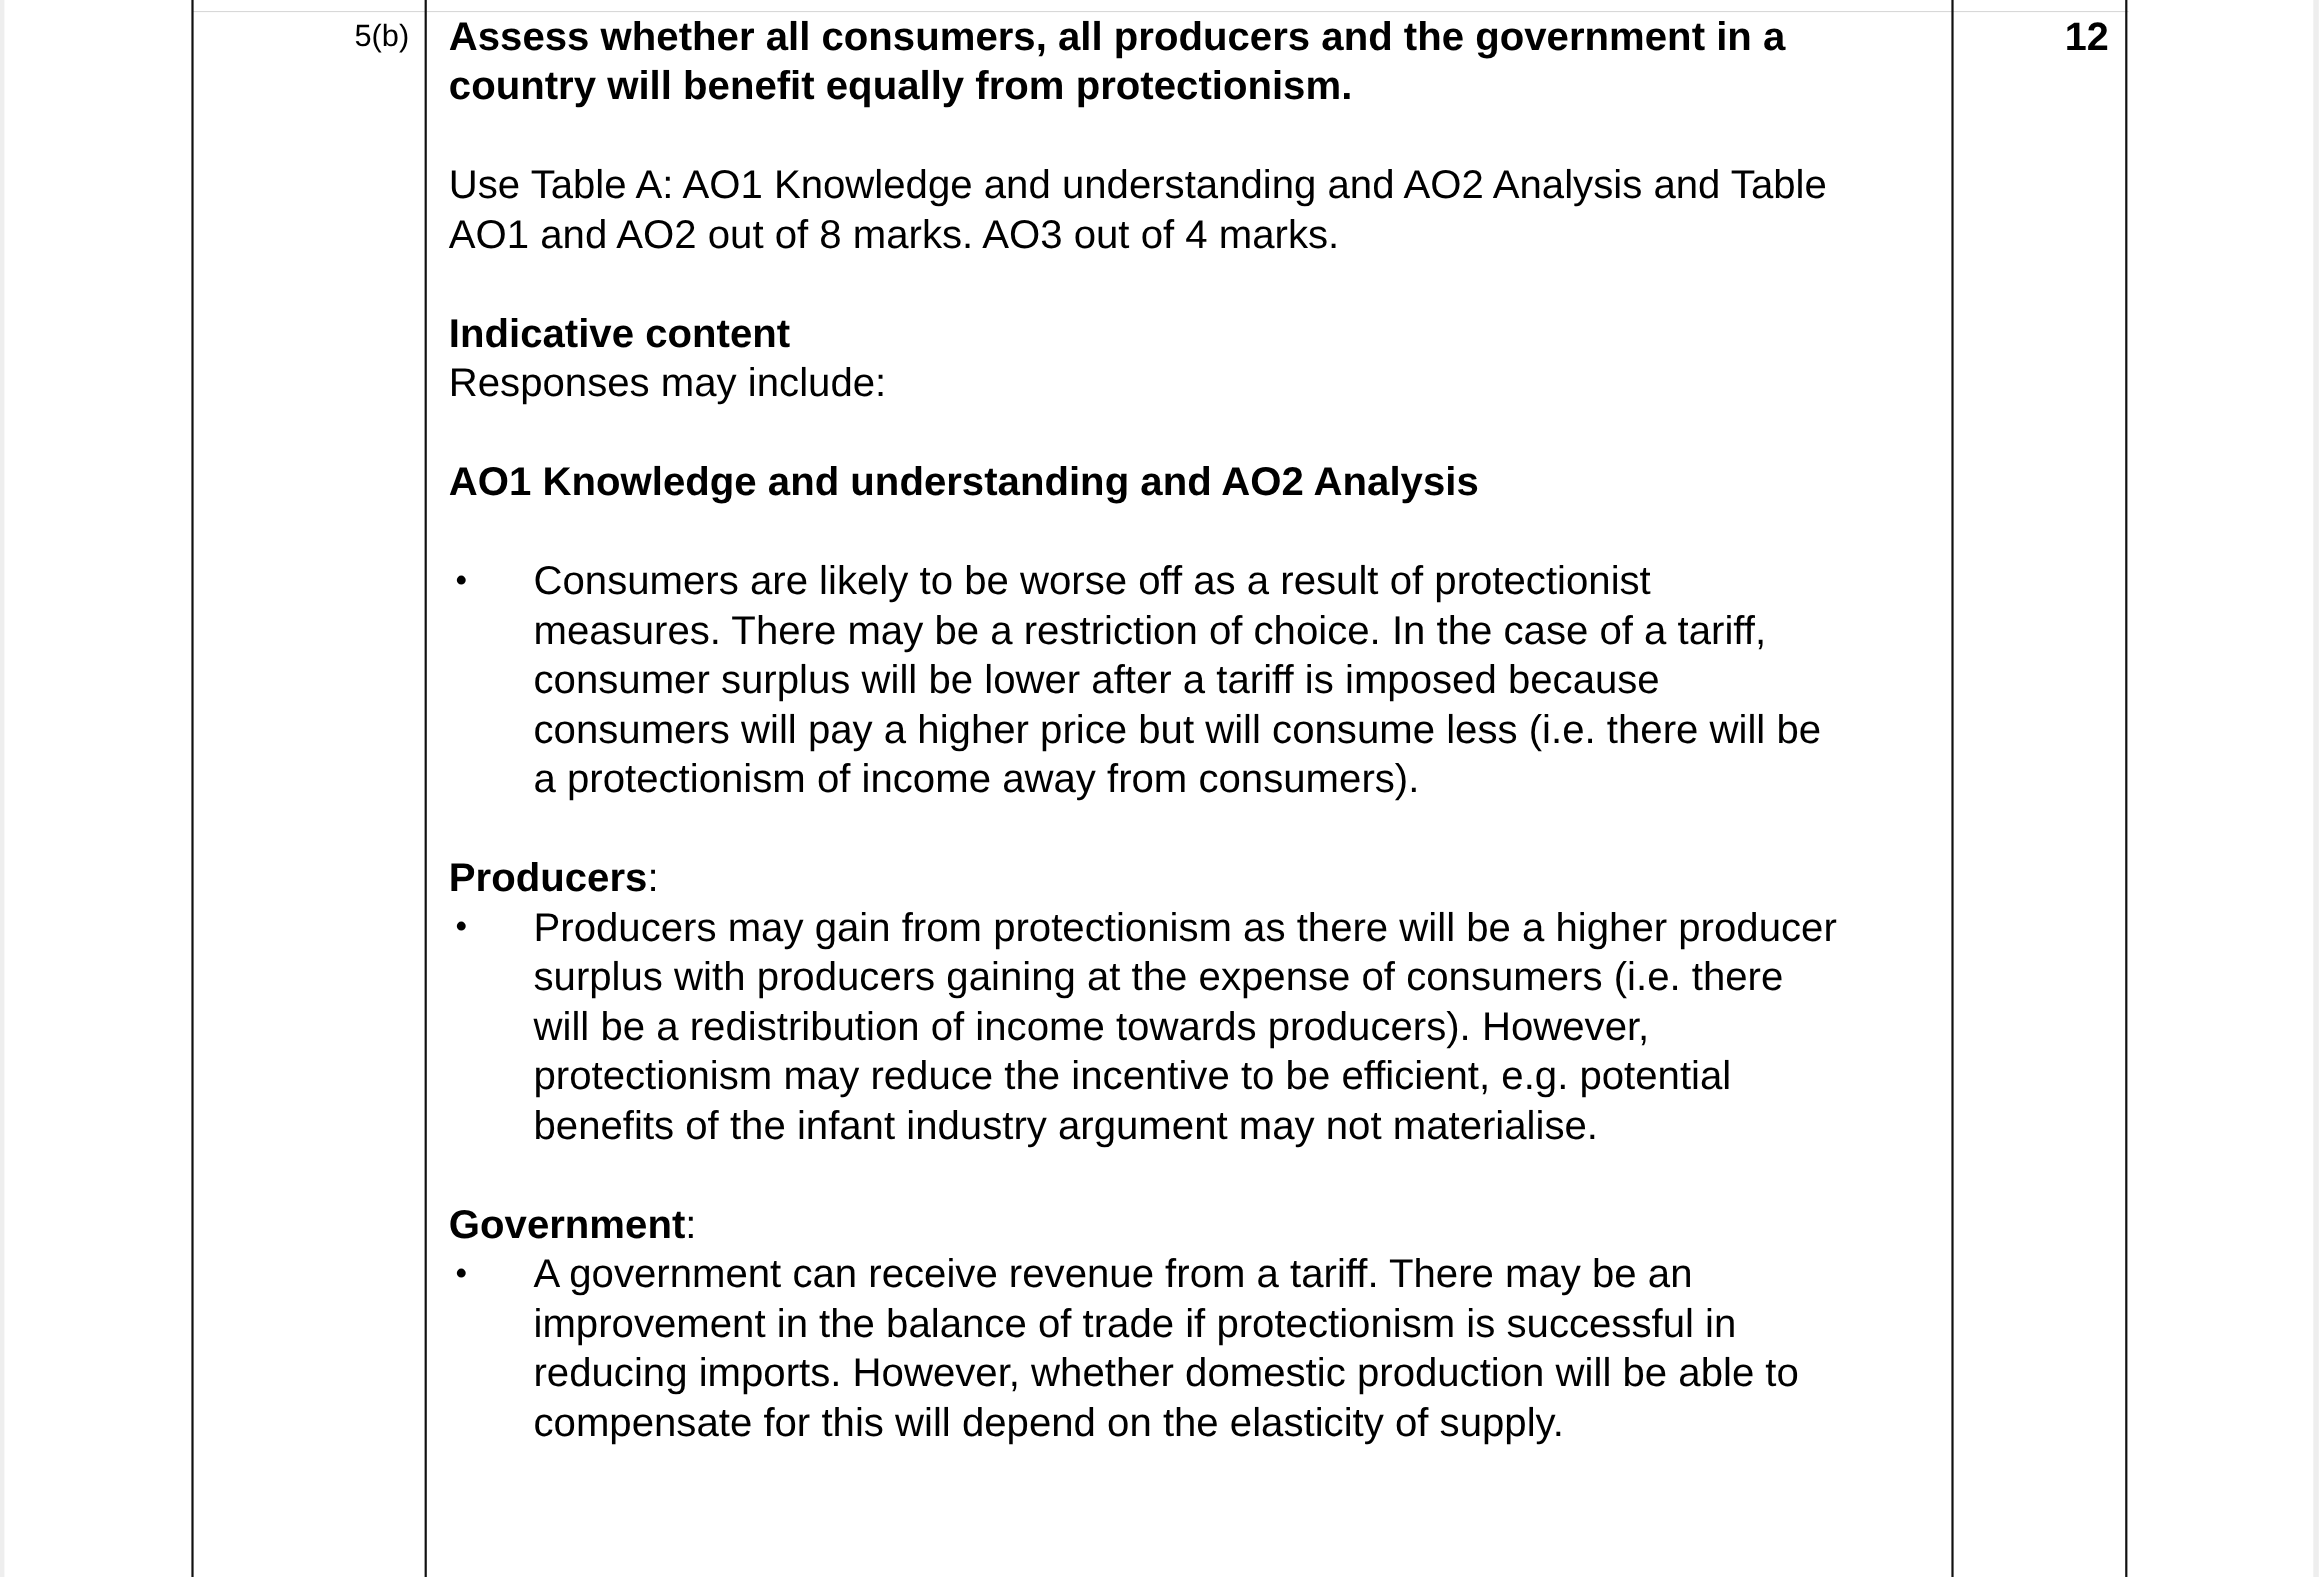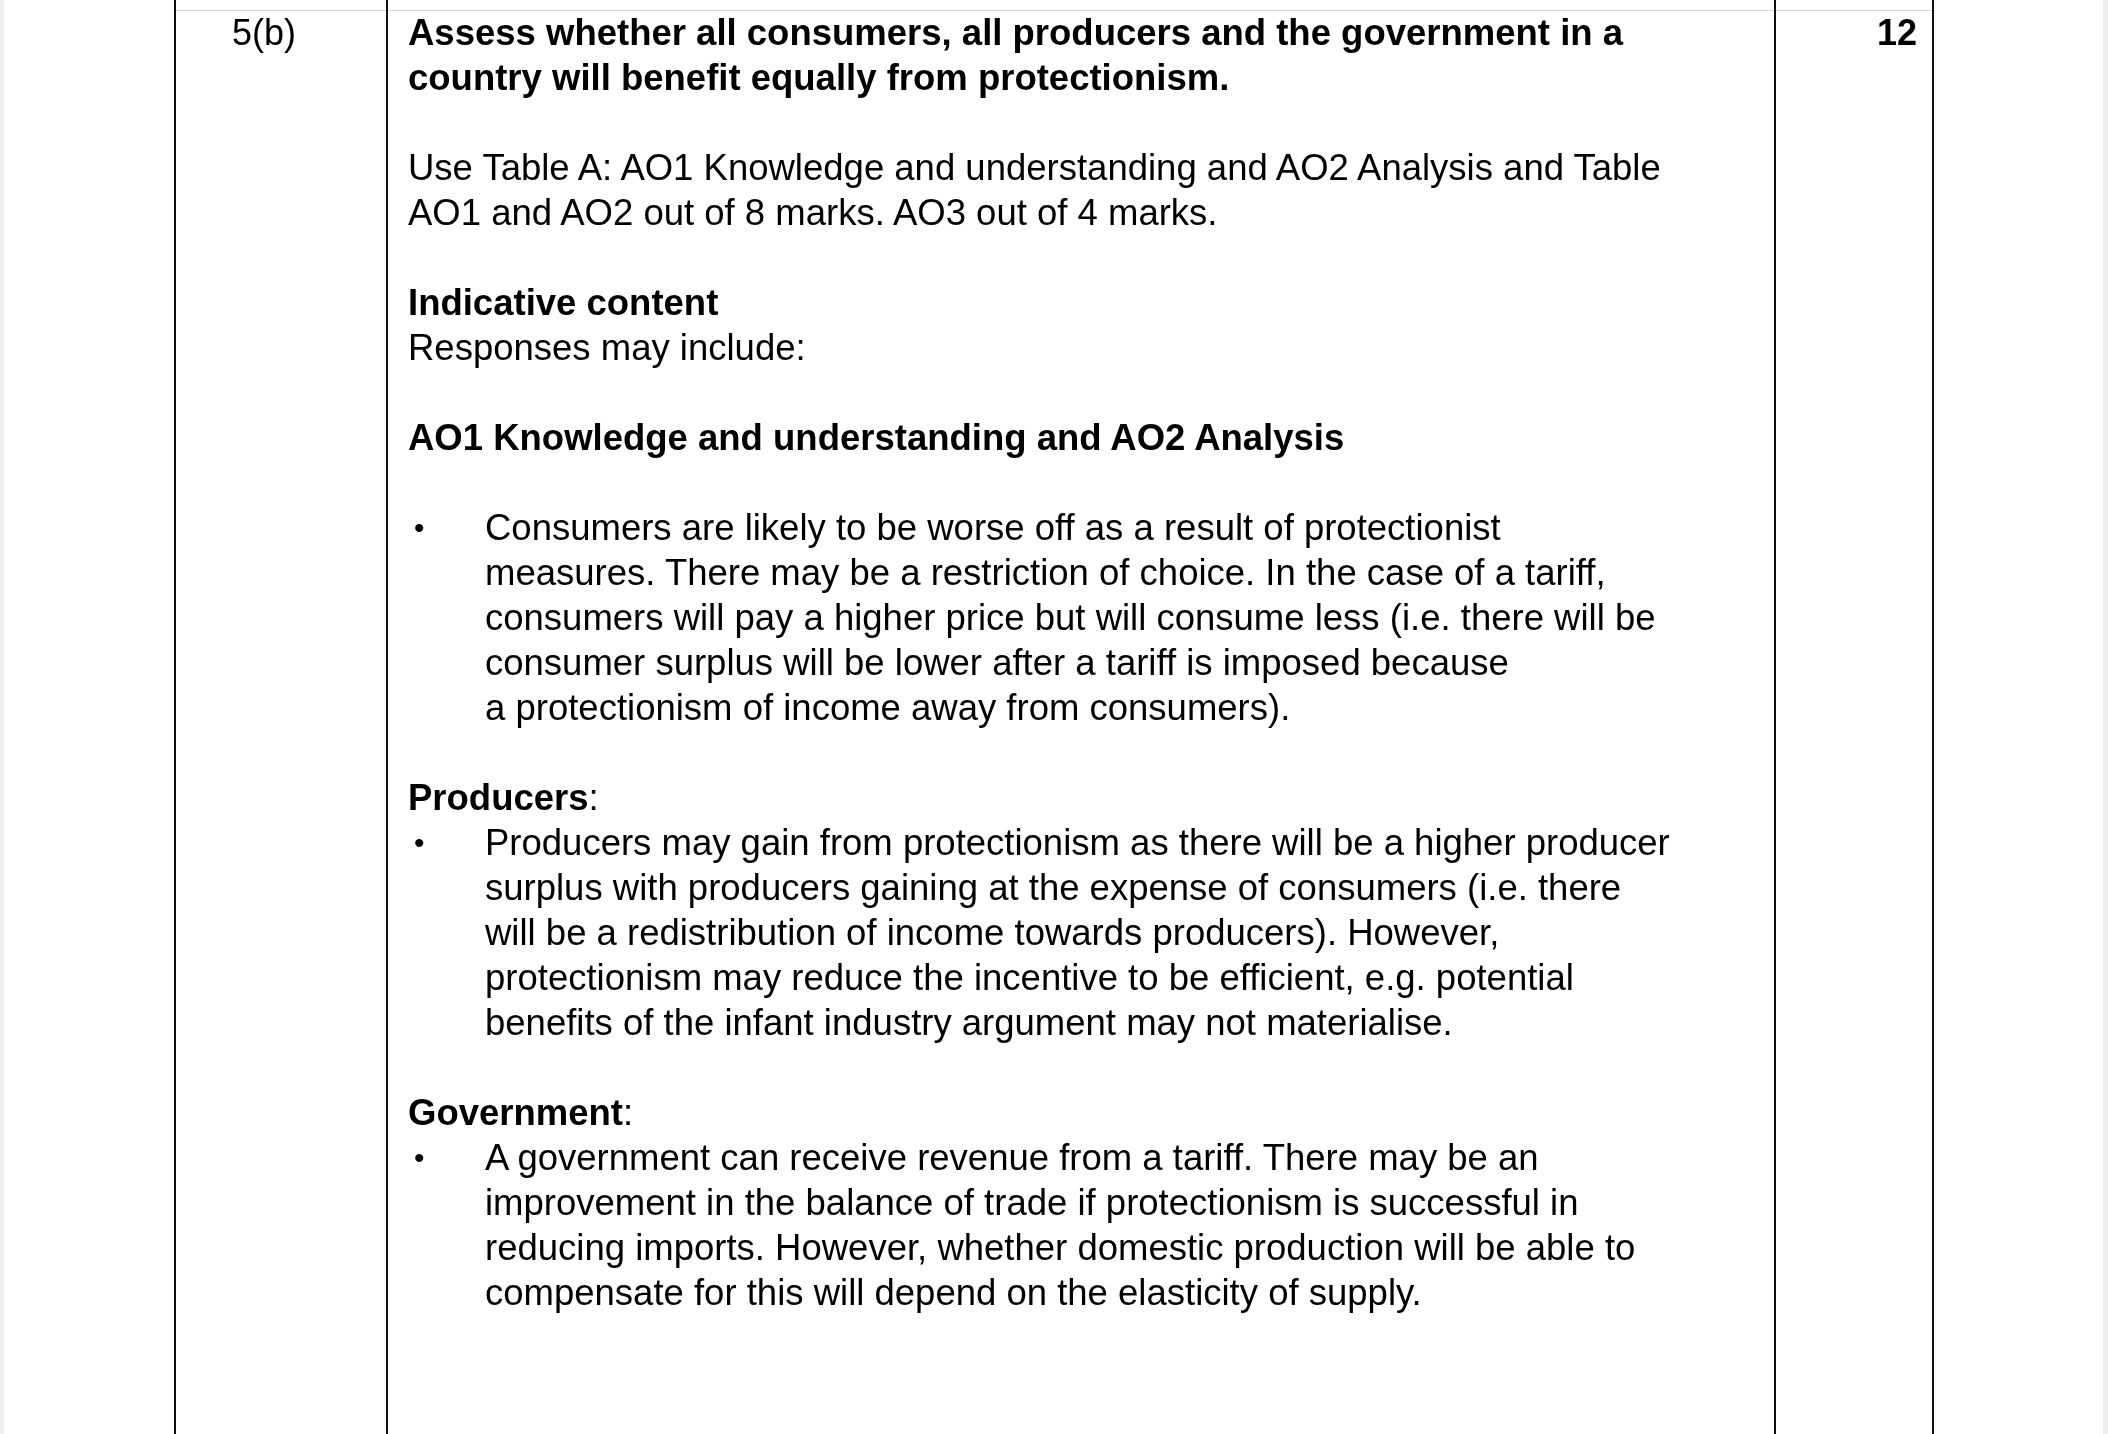--- a/index.html
+++ b/index.html
@@ -7,22 +7,22 @@
     width: 2108px; height: 1434px; overflow: hidden; position: relative;
     background: #ffffff;
     font-family: "Liberation Sans", sans-serif;
     color: #000;
   }
   .edge-left { position: absolute; left: 0; top: 0; width: 4px; height: 1434px; background: #eeeeee; }
   .edge-right { position: absolute; right: 0; top: 0; width: 5px; height: 1434px; background: #eeeeee; }
   .top-rule { position: absolute; left: 175px; top: 10px; width: 1760px; height: 1px; background: #d8d8d8; }
   .vline { position: absolute; top: 0; width: 2px; height: 1434px; background: #111; }
   .qnum {
-    position: absolute; left: 174px; width: 180px; top: 10px;
-    text-align: center; font-size: 36px; line-height: 45px;
+    position: absolute; left: 192px; width: 180px; top: 10px;
+    text-align: right; font-size: 28px; line-height: 45px;
   }
   .marks {
     position: absolute; left: 1777px; width: 140px; top: 10px;
     text-align: right; font-size: 36px; line-height: 45px; font-weight: bold;
   }
   .content {
     position: absolute; left: 408px; top: 10px; width: 1360px;
     font-size: 36.5px; line-height: 45px;
   }
   .content p { margin: 0; }
@@ -61,22 +61,22 @@
   <div class="gap"></div>
 
   <p class="b">AO1 Knowledge and understanding and AO2 Analysis</p>
   <div class="gap"></div>
 
   <div class="bullet-row">
     <div class="bullet">•</div>
     <div class="bullet-text">
       <p>Consumers are likely to be worse off as a result of protectionist</p>
       <p>measures. There may be a restriction of choice. In the case of a tariff,</p>
+      <p>consumer surplus will be lower after a tariff is imposed because</p>
       <p>consumers will pay a higher price but will consume less (i.e. there will be</p>
-      <p>consumer surplus will be lower after a tariff is imposed because</p>
       <p>a protectionism of income away from consumers).</p>
     </div>
   </div>
   <div class="gap"></div>
 
   <p><span class="b">Producers</span><span>:</span></p>
   <div class="bullet-row">
     <div class="bullet">•</div>
     <div class="bullet-text">
       <p>Producers may gain from protectionism as there will be a higher producer</p>

